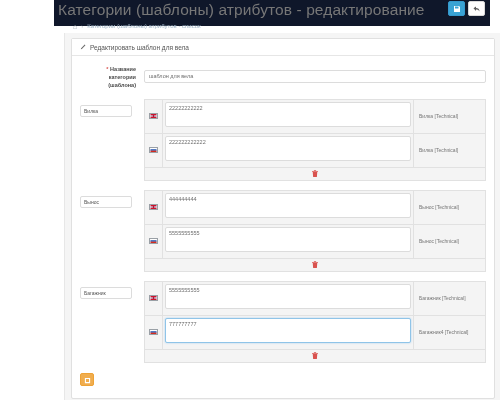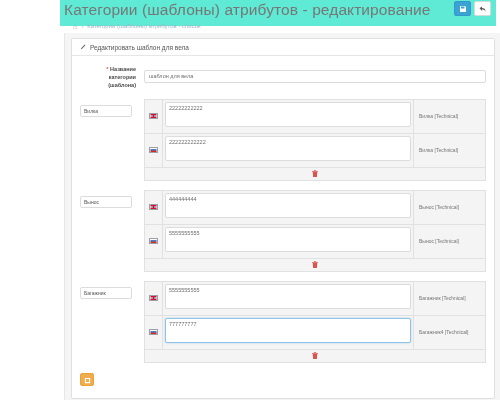--- a/index.html
+++ b/index.html
@@ -6,22 +6,22 @@
   html, body {
     width: 500px; height: 400px;
     background: #ffffff;
     font-family: "Liberation Sans", sans-serif;
     overflow: hidden;
   }
   .page { position: relative; width: 500px; height: 400px; background:#fff; }
 
   
   .page-head {
-    position: absolute; left: 60px; top: 0; width: 436px; height: 26px;
-    background: #5eead4;
+    position: absolute; left: 54px; top: 0; width: 436px; height: 26px;
+    background: #0f172a;
   }
   .page-title {
     position: absolute; left: 4px; top: 1px;
     font-size: 15.5px; color: #777777; font-weight: 400;
     letter-spacing: .1px; white-space: nowrap;
   }
   .head-btns { position: absolute; right: 5px; top: 1px; display: flex; gap: 3px; }
   .btn-save {
     width: 17px; height: 15px; background: #3aa3d4;
     border: 1px solid #3498cd; border-radius: 2px;

